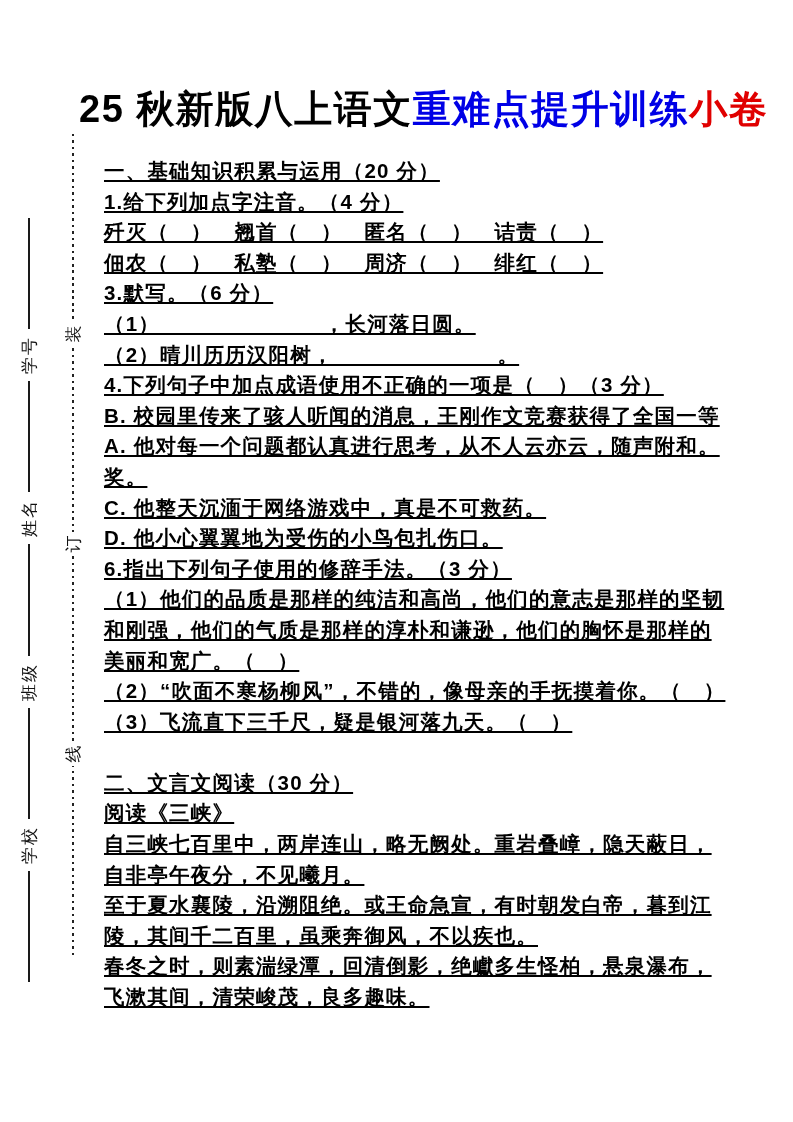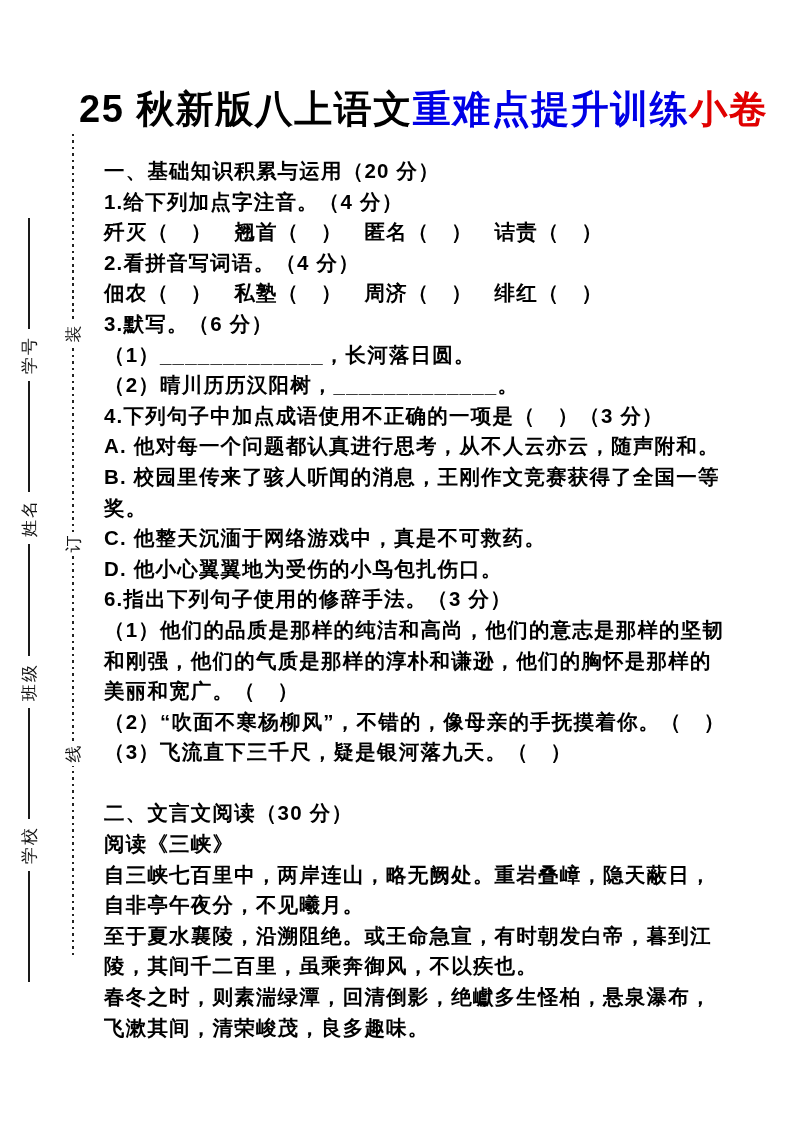--- a/index.html
+++ b/index.html
@@ -33,20 +33,21 @@
   
   .content {
     position: absolute;
     left: 104px; top: 156px;
     width: 665px;
     font-size: 20.5px;
     font-weight: bold;
     line-height: 30.6px;
     letter-spacing: 1.2px;
     color: #000000;
+    text-decoration: underline;
   }
   .content .line {
     height: 30.6px;
     white-space: pre;
   }
 
   
   .binding-labels {
     position: absolute;
     left: 12px; top: 218px;
@@ -118,28 +119,27 @@
   <div class="rule-char rc-zhuang">装</div>
   <div class="rule-char rc-ding">订</div>
   <div class="rule-char rc-xian">线</div>
 
   <h1 class="page-title"><span>25 秋新版八上语文</span><span class="t-blue">重难点提升训练</span><span class="t-red">小卷</span></h1>
 
   <div class="content">
     <div class="line">一、基础知识积累与运用（20 分）</div>
     <div class="line">1.给下列加点字注音。（4 分）</div>
     <div class="line">歼灭（　）　翘首（　）　匿名（　）　诘责（　）</div>
-    <div class="line">2.看拼音写词语。（4 分）</div>
     <div class="line">佃农（　）　私塾（　）　周济（　）　绯红（　）</div>
     <div class="line">3.默写。（6 分）</div>
     <div class="line">（1）_____________，长河落日圆。</div>
     <div class="line">（2）晴川历历汉阳树，_____________。</div>
     <div class="line">4.下列句子中加点成语使用不正确的一项是（　）（3 分）</div>
+    <div class="line">B. 校园里传来了骇人听闻的消息，王刚作文竞赛获得了全国一等</div>
     <div class="line">A. 他对每一个问题都认真进行思考，从不人云亦云，随声附和。</div>
-    <div class="line">B. 校园里传来了骇人听闻的消息，王刚作文竞赛获得了全国一等</div>
     <div class="line">奖。</div>
     <div class="line">C. 他整天沉湎于网络游戏中，真是不可救药。</div>
     <div class="line">D. 他小心翼翼地为受伤的小鸟包扎伤口。</div>
     <div class="line">6.指出下列句子使用的修辞手法。（3 分）</div>
     <div class="line">（1）他们的品质是那样的纯洁和高尚，他们的意志是那样的坚韧</div>
     <div class="line">和刚强，他们的气质是那样的淳朴和谦逊，他们的胸怀是那样的</div>
     <div class="line">美丽和宽广。（　）</div>
     <div class="line">（2）“吹面不寒杨柳风”，不错的，像母亲的手抚摸着你。（　）</div>
     <div class="line">（3）飞流直下三千尺，疑是银河落九天。（　）</div>
     <div class="line"></div>

